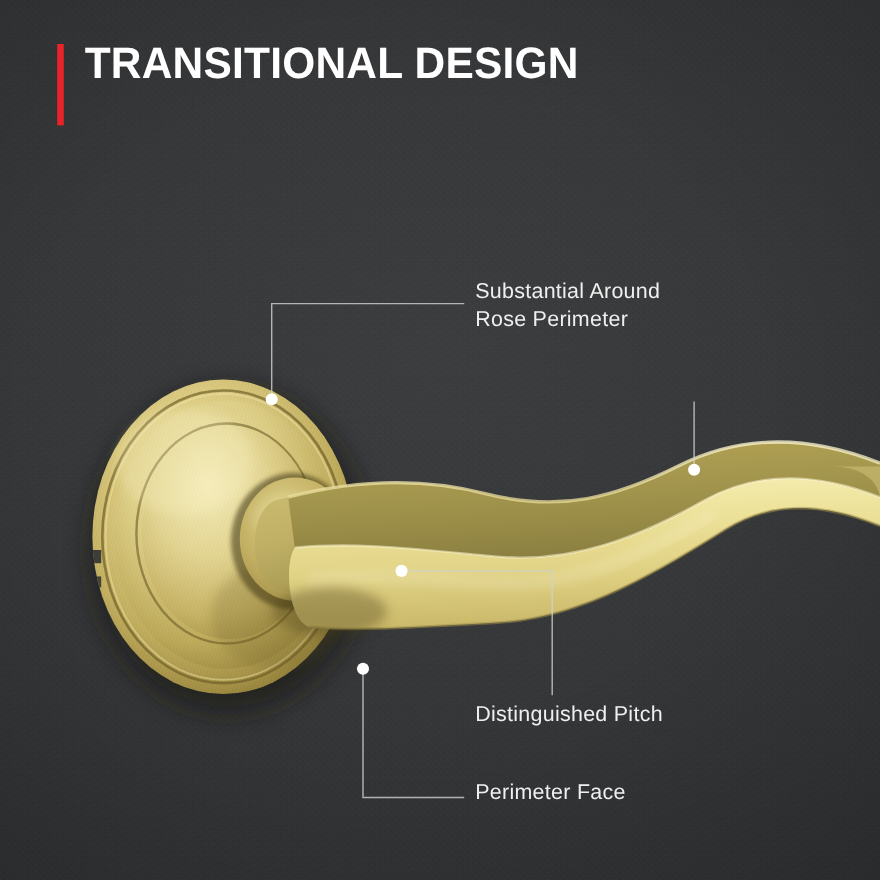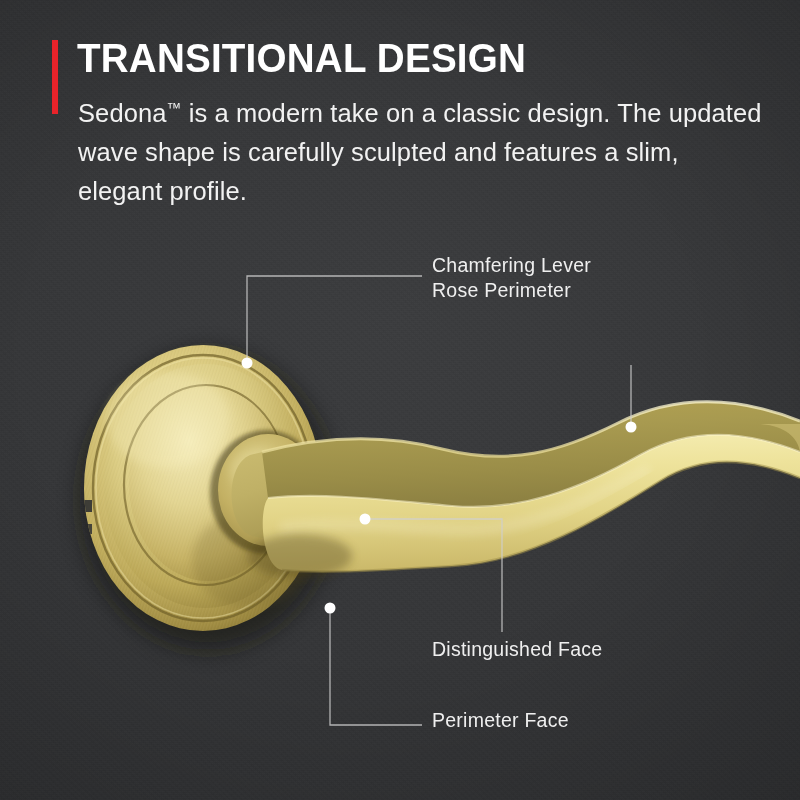--- a/index.html
+++ b/index.html
@@ -281,37 +281,34 @@
         <path d="M756 424 C 782 424, 798 436, 800 452 L 800 424 Z" fill="#cbbc72" opacity="0.65"></path>
 
         <ellipse cx="300" cy="556" rx="52" ry="22" fill="#4a3c14" opacity="0.35" filter="url(#softBlur)"></ellipse>
       </g>
     </svg>
   </div>
 
   <div class="accent-bar"></div>
   <div class="title">TRANSITIONAL DESIGN</div>
 
-  <div class="subtitle">
-    <span>Sedona</span><span class="tm">™</span><span> is a modern take on a classic design. The updated wave shape is carefully sculpted and features a slim, elegant profile.</span>
-  </div>
 
   <svg class="leader-svg" viewBox="0 0 800 800" xmlns="http://www.w3.org/2000/svg">
 
     <path class="lead-line" d="M247 363 L247 276 L422 276"></path>
     <circle class="lead-dot" cx="247" cy="363" r="5.5"></circle>
 
     <path class="lead-line" d="M631 365 L631 424"></path>
     <circle class="lead-dot" cx="631" cy="427" r="5.5"></circle>
 
     <path class="lead-line" d="M368 519 L502 519 L502 632"></path>
     <circle class="lead-dot" cx="365" cy="519" r="5.5"></circle>
 
     <path class="lead-line" d="M330 611 L330 725 L422 725"></path>
     <circle class="lead-dot" cx="330" cy="608" r="5.5"></circle>
   </svg>
 
-  <div class="callout c-chamfer">Chamfering Lever
+  <div class="callout c-chamfer">Substantial Around
 Rose Perimeter</div>
-  <div class="callout c-pitch">Distinguished Face</div>
+  <div class="callout c-pitch">Distinguished Pitch</div>
   <div class="callout c-face">Perimeter Face</div>
 
 </div>
 
 </body></html>

